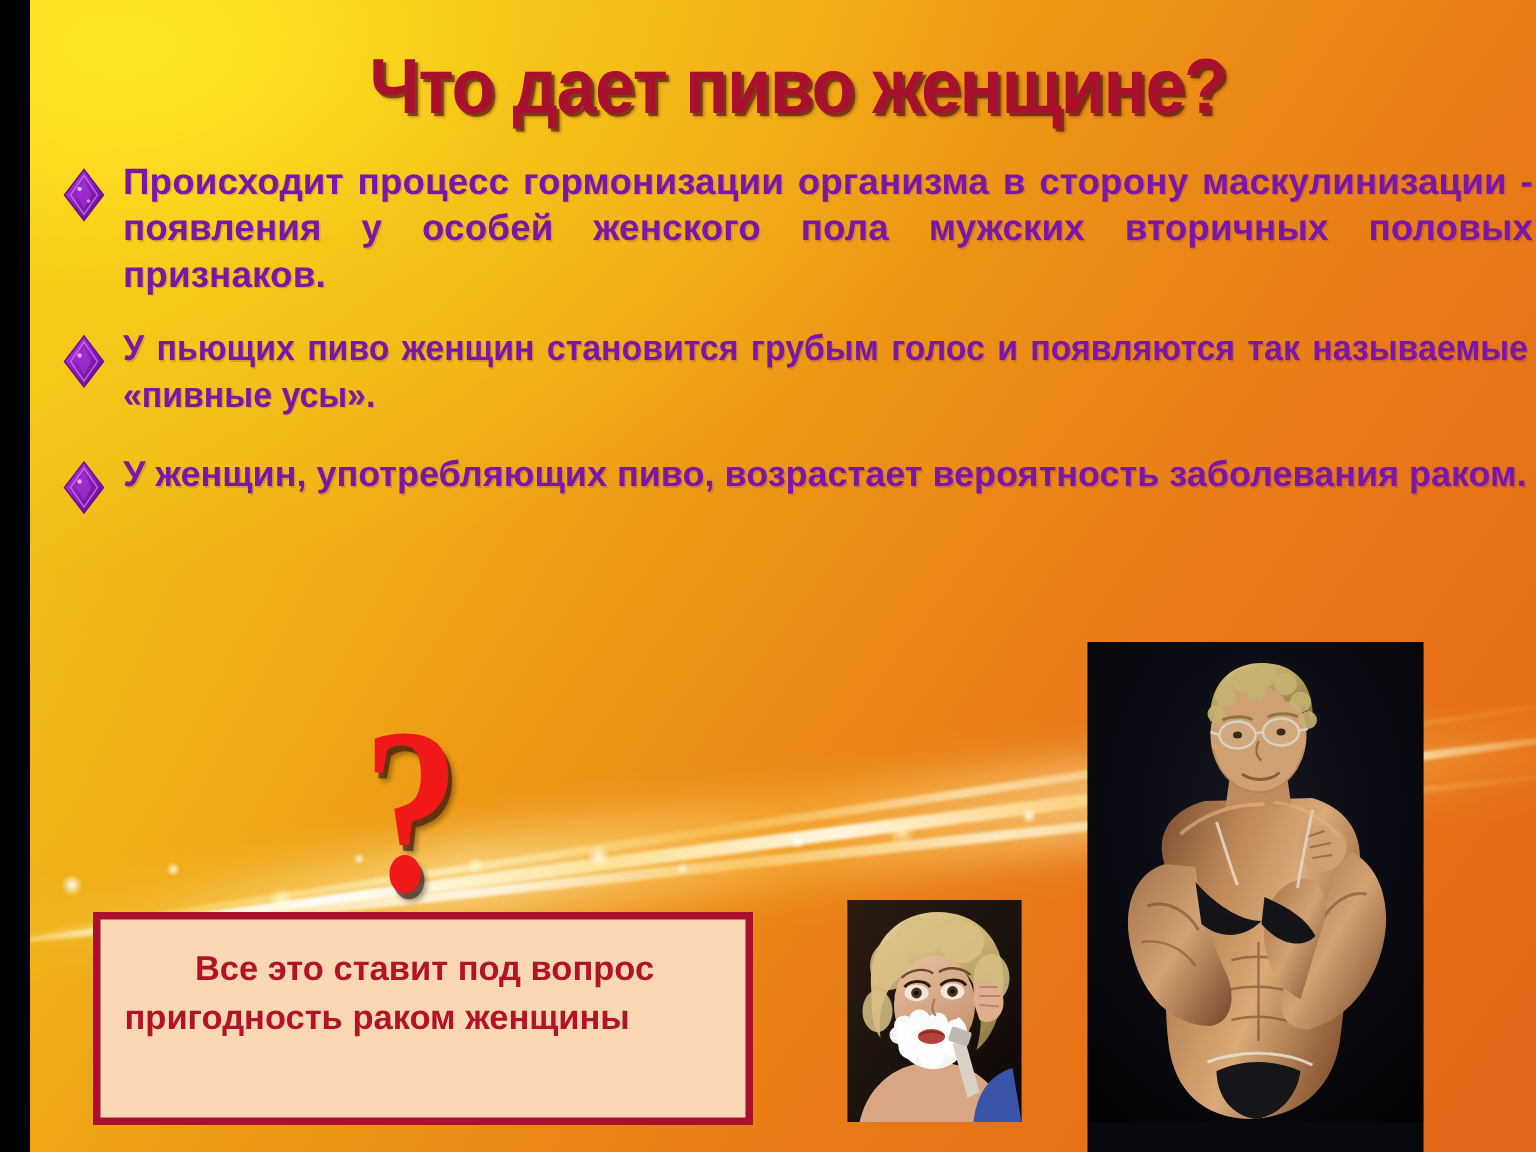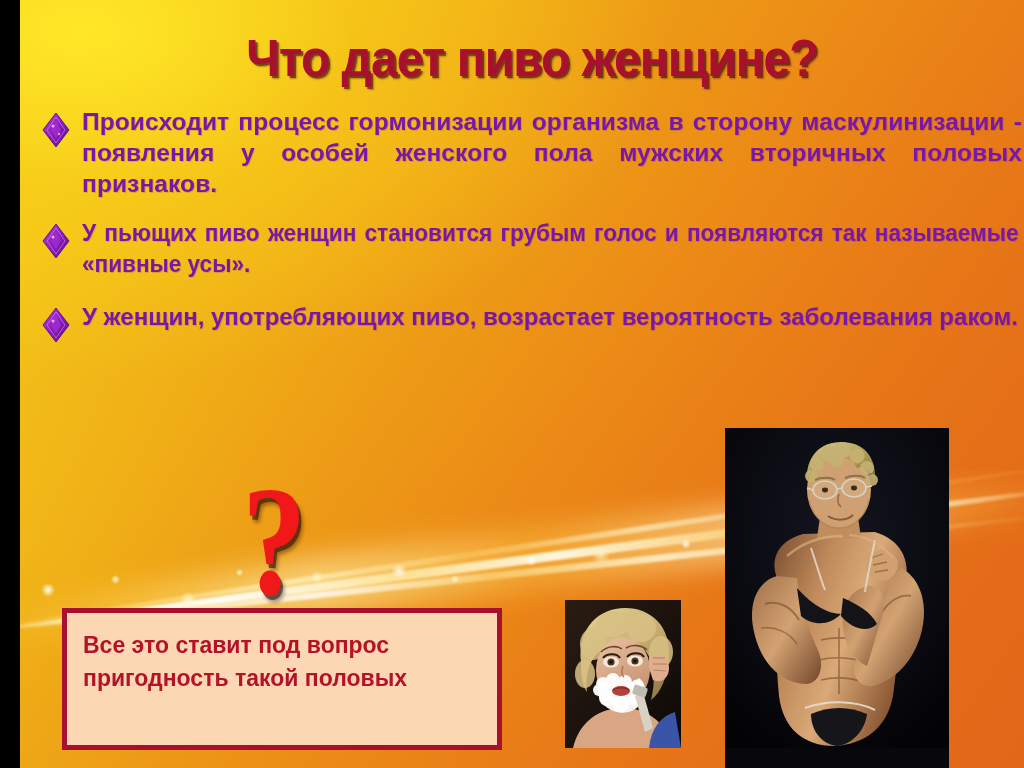--- a/index.html
+++ b/index.html
@@ -252,21 +252,21 @@
     color: #B31227;
     font-weight: bold;
     font-size: 23px;
     line-height: 33px;
     text-align: justify;
     text-justify: inter-word;
   }
   .concl-text .ln { display: block; }
   .concl-text .ln.j {
     display: flex;
-    justify-content: flex-start;
+    justify-content: center;
   }
 
   
   .photo-bb {
     position: absolute;
     left: 705px;
     top: 428px;
     width: 224px;
     height: 392px;
     overflow: hidden;
@@ -361,21 +361,21 @@
 
   </div>
 
   <div class="qmark">?</div>
 
   <div class="concl-box">
     <span class="concl-text">
       <span class="ln j">
           <span>Все это ставит под вопрос</span>
         </span>
-      <span class="ln">пригодность такой половых</span>
+      <span class="ln">пригодность раком женщины</span>
     </span>
   </div>
 
   <div class="photo-bb">
     <svg class="bb-canvas" viewBox="0 0 224 320" preserveAspectRatio="none">
       <defs>
         <radialGradient id="bbbg" cx="50%" cy="35%" r="75%">
           <stop offset="0%" stop-color="#151520"></stop>
           <stop offset="60%" stop-color="#0A0A11"></stop>
           <stop offset="100%" stop-color="#030305"></stop>

